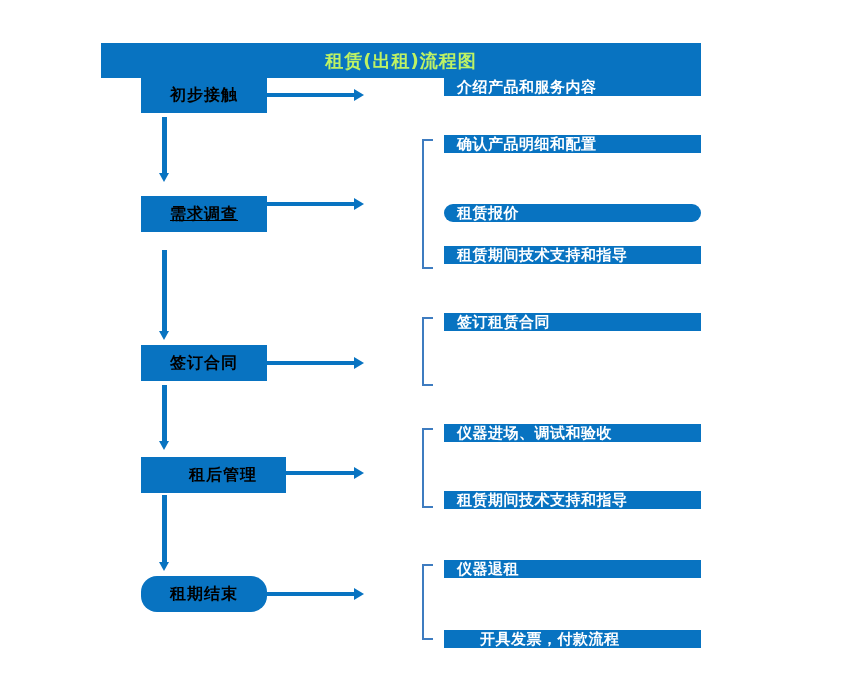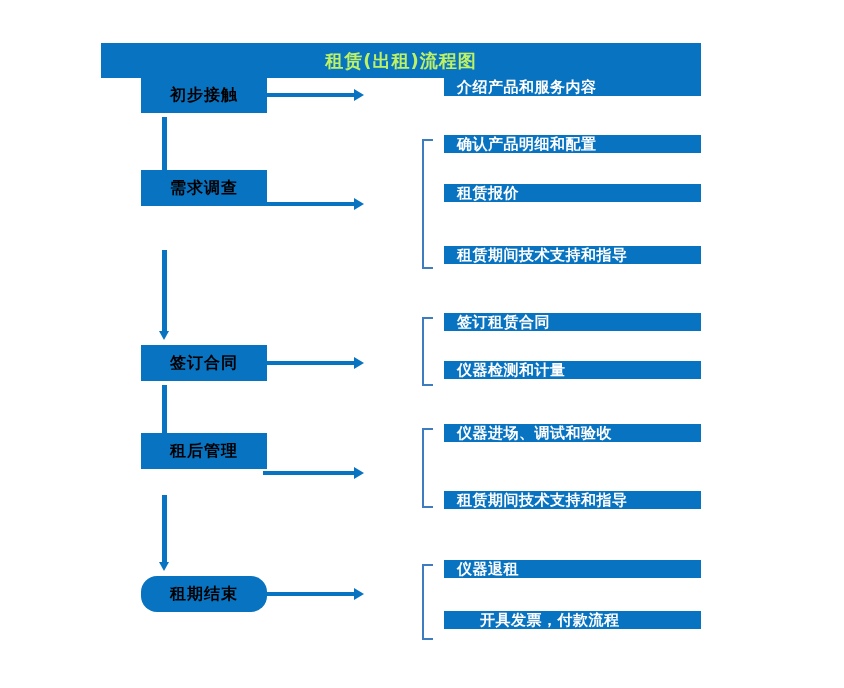--- a/index.html
+++ b/index.html
@@ -131,23 +131,23 @@
   }
 </style>
 </head>
 <body>
 
 <div id="canvas">
 
   <div class="title-bar">租赁(出租)流程图</div>
 
   <div class="stage-box" style="top:77px;">初步接触</div>
-  <div class="stage-box" style="top:170px;">需求调查</div>
+  <div class="stage-box" style="top:196px;text-decoration:underline;">需求调查</div>
   <div class="stage-box" style="top:345px;">签订合同</div>
-  <div class="stage-box" style="top:433px;">租后管理</div>
+  <div class="stage-box" style="top:457px;padding-left:19px;">租后管理</div>
   <div class="stage-box" style="top:576px;border-radius:16px;">租期结束</div>
 
   <div class="v-arrow" style="top:117px; height:65px;">
     <div class="shaft" style="height:56px;"></div>
     <div class="head" style="top:56px;"></div>
   </div>
   <div class="v-arrow" style="top:250px; height:90px;">
     <div class="shaft" style="height:81px;"></div>
     <div class="head" style="top:81px;"></div>
   </div>
@@ -181,22 +181,21 @@
     <div class="head"></div>
   </div>
 
   <div class="bracket" style="top:139px; height:130px;"></div>
   <div class="bracket" style="top:317px; height:69px;"></div>
   <div class="bracket" style="top:428px; height:80px;"></div>
   <div class="bracket" style="top:564px; height:76px;"></div>
 
   <div class="detail-box" style="top:78px;">介绍产品和服务内容</div>
   <div class="detail-box" style="top:135px;">确认产品明细和配置</div>
-  <div class="detail-box" style="top:184px;">租赁报价</div>
+  <div class="detail-box" style="top:204px;border-radius:12px;">租赁报价</div>
   <div class="detail-box" style="top:246px;">租赁期间技术支持和指导</div>
   <div class="detail-box" style="top:313px;font-family:Liberation Serif, serif;">签订租赁合同</div>
-  <div class="detail-box" style="top:361px;">仪器检测和计量</div>
   <div class="detail-box" style="top:424px;">仪器进场、调试和验收</div>
   <div class="detail-box" style="top:491px;">租赁期间技术支持和指导</div>
   <div class="detail-box" style="top:560px;">仪器退租</div>
-  <div class="detail-box" style="top:611px;padding-left:36px;">开具发票，付款流程</div>
+  <div class="detail-box" style="top:630px;padding-left:36px;">开具发票，付款流程</div>
 
 </div>
 
 </body></html>

